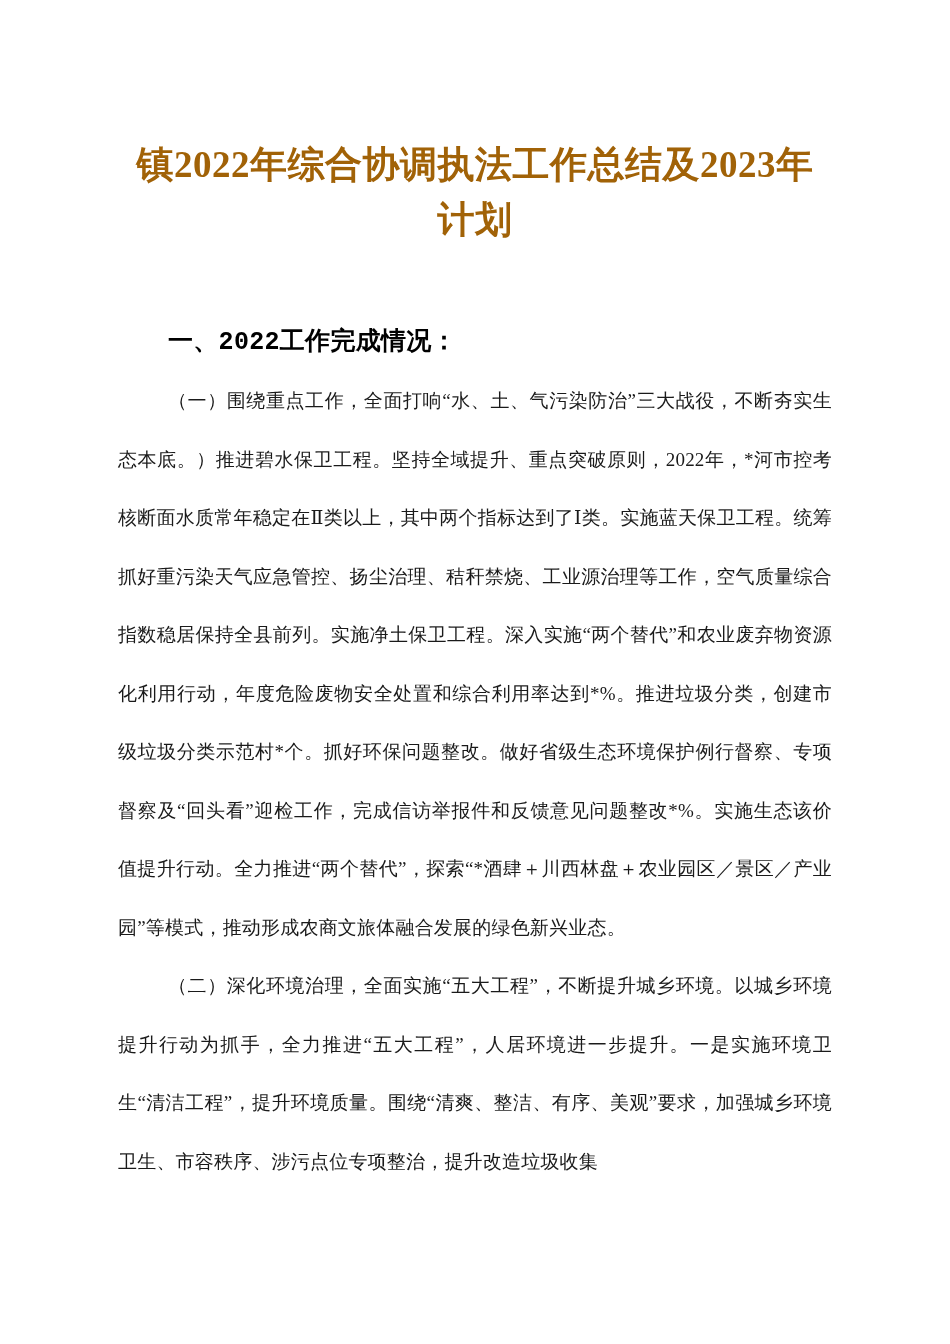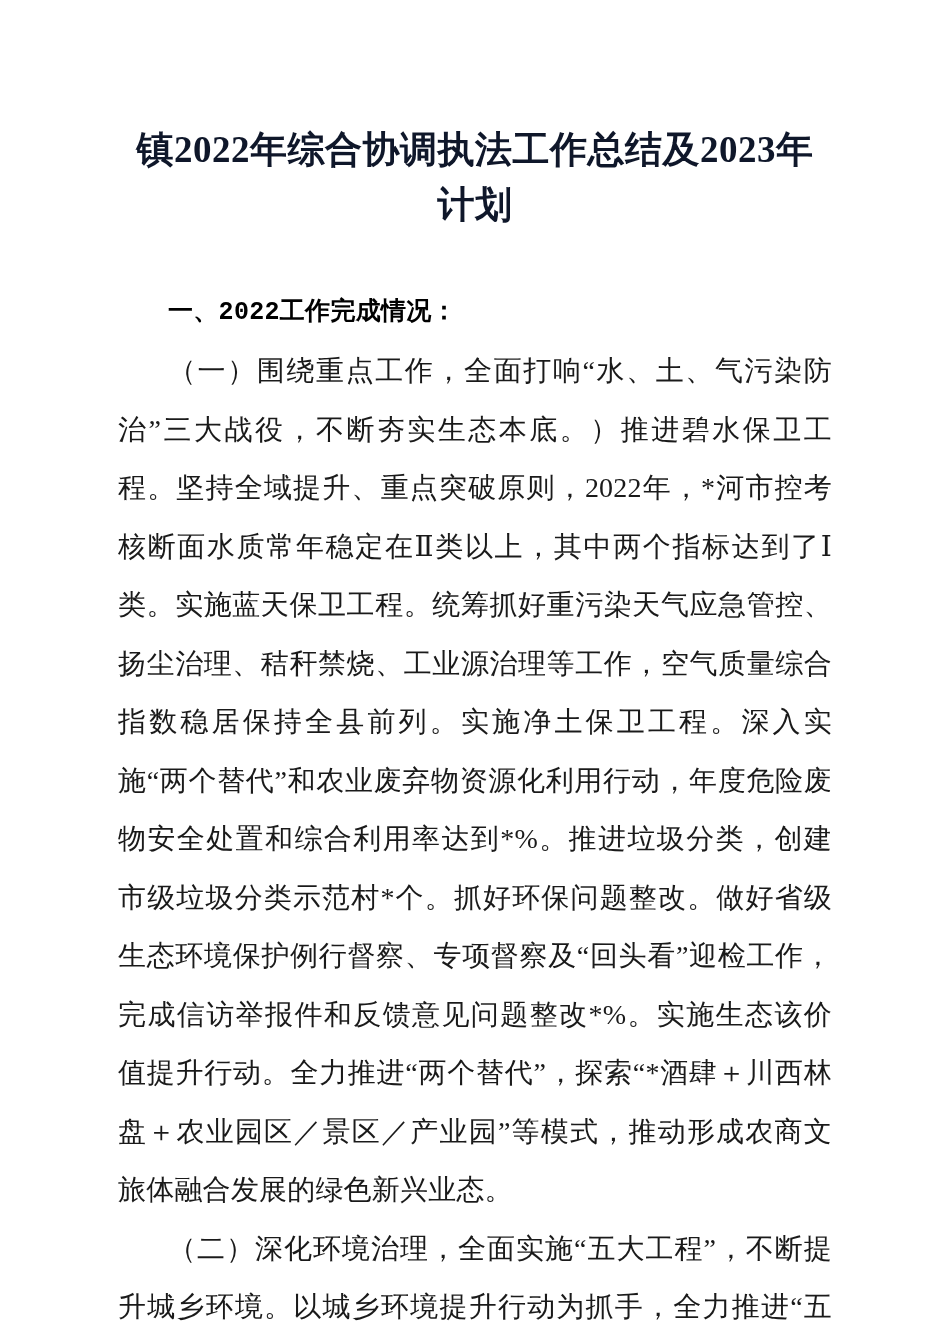--- a/index.html
+++ b/index.html
@@ -23,44 +23,44 @@
     top: 0;
     width: 714px;
   }
 
   
   .doc-title {
     font-family: "Liberation Serif", "DejaVu Serif", serif;
     font-weight: bold;
     font-size: 37px;
     line-height: 55px;
-    color: #0f172a;
+    color: #a16207;
     text-align: center;
-    margin: 0;
+    margin: 15px;
     padding-top: 122px;
     letter-spacing: 0.5px;
     text-align-last: center;
   }
 
   
   .section-heading {
     font-family: Liberation Mono, monospace;
     font-size: 25px;
     line-height: 58px;
     color: #000000;
     margin: 0;
     padding-top: 52px;
     text-indent: 50px;
     letter-spacing: 0.3px;
   }
 
   
   .body-para {
     font-family: "Liberation Serif", "DejaVu Serif", serif;
-    font-size: 28px;
+    font-size: 19px;
     line-height: 58.5px;
     color: #1a1a1a;
     margin: 0;
     text-indent: 50px;
     text-align: justify;
     text-align-last: left;
     letter-spacing: 0.2px;
     word-break: break-all;
   }
 

